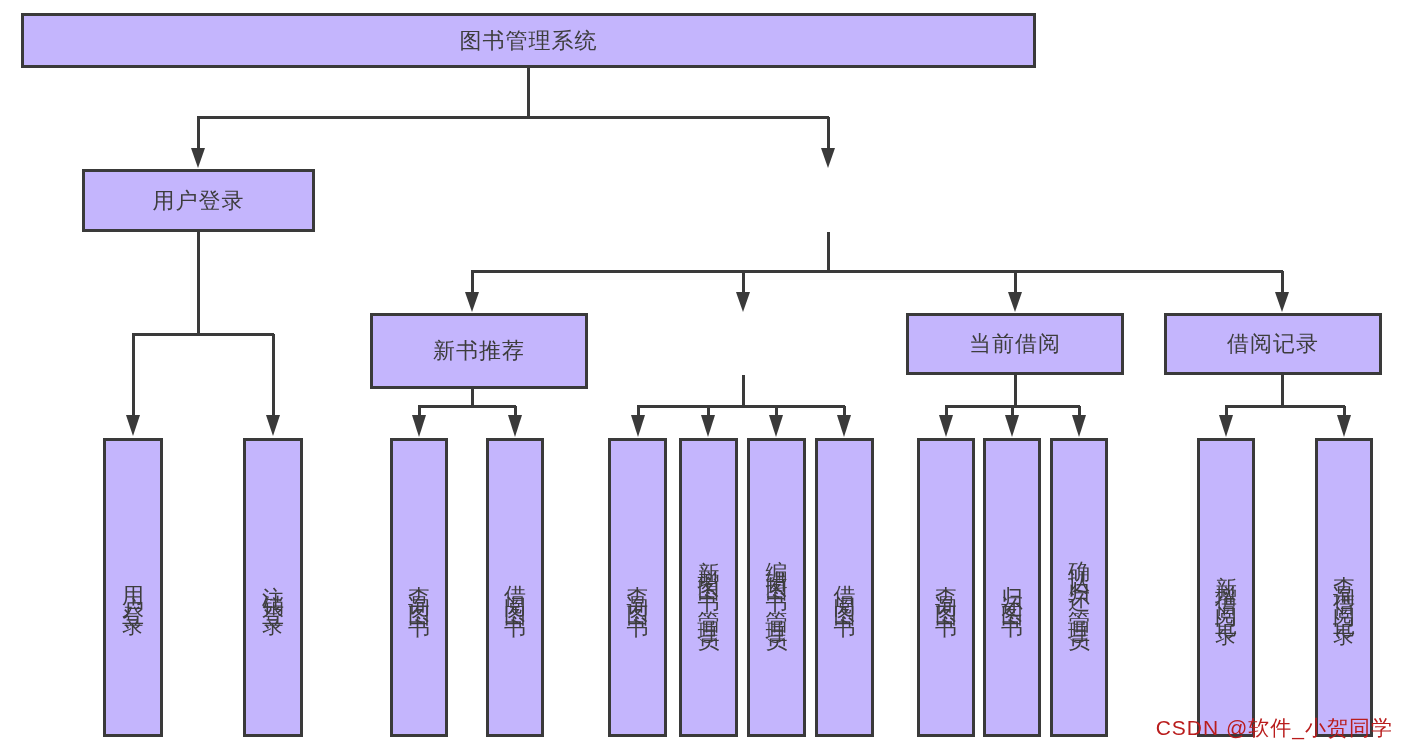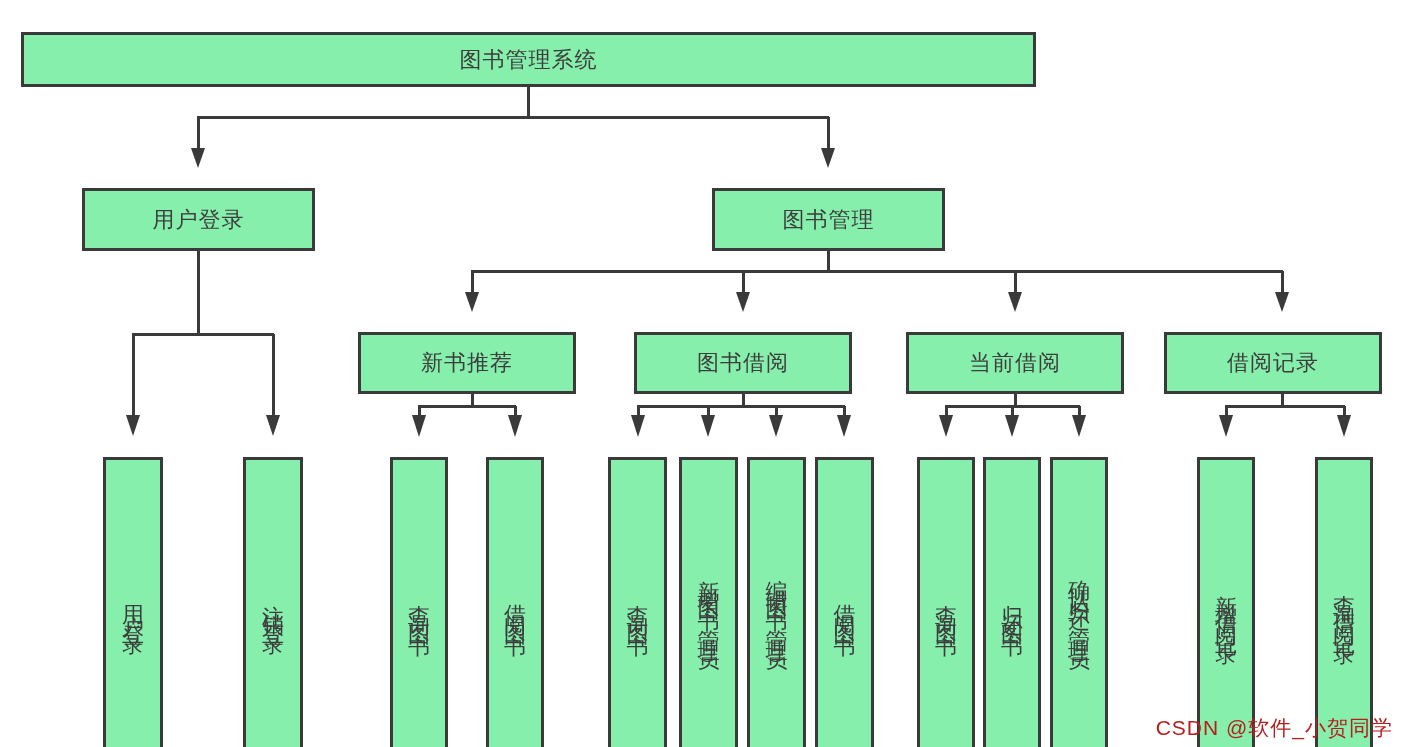--- a/index.html
+++ b/index.html
@@ -15,29 +15,28 @@
     position: absolute;
     left: 0; top: 0;
     width: 1405px; height: 747px;
     pointer-events: none;
   }
   .connectors line { stroke: #3a3a3a; stroke-width: 3; }
   .connectors polygon { fill: #3a3a3a; }
   .box {
     position: absolute;
     box-sizing: border-box;
-    background: #86efac;
+    background: #c4b5fd;
     border: 3px solid #3a3a3a;
     color: #3d3d3d;
     display: flex;
     align-items: center;
     justify-content: center;
     text-align: right;
     z-index: 2;
-    margin-top: 19px;
   }
   .h { font-size: 22px; letter-spacing: 1px; white-space: nowrap; }
   .v {
     writing-mode: vertical-rl;
     text-orientation: mixed;
     font-size: 22px;
     letter-spacing: 10px;
     line-height: 1;
   }
   .watermark {
@@ -114,24 +113,22 @@
     <line x1="1225" y1="406" x2="1345" y2="406"></line>
     <line x1="1226" y1="406" x2="1226" y2="420"></line>
     <polygon points="1219,415 1233,415 1226,437" shape-rendering="auto"></polygon>
     <line x1="1344" y1="406" x2="1344" y2="420"></line>
     <polygon points="1337,415 1351,415 1344,437" shape-rendering="auto"></polygon>
   </svg>
 
   <div class="box h" style="left:21px; top:13px; width:1015px; height:55px;">图书管理系统</div>
 
   <div class="box h" style="left:82px; top:169px; width:233px; height:63px;">用户登录</div>
-  <div class="box h" style="left:712px; top:169px; width:233px; height:63px;">图书管理</div>
 
-  <div class="box h" style="left:358px; top:313px; width:218px; height:62px;">新书推荐</div>
-  <div class="box h" style="left:634px; top:313px; width:218px; height:62px;">图书借阅</div>
+  <div class="box h" style="left:370px; top:313px; width:218px; height:76px;">新书推荐</div>
   <div class="box h" style="left:906px; top:313px; width:218px; height:62px;">当前借阅</div>
   <div class="box h" style="left:1164px; top:313px; width:218px; height:62px;">借阅记录</div>
 
   <div class="box v" style="left:103px; top:438px; width:60px; height:299px;">用户登录</div>
   <div class="box v" style="left:243px; top:438px; width:60px; height:299px;">注销登录</div>
 
   <div class="box v" style="left:390px; top:438px; width:58px; height:299px;">查询图书</div>
   <div class="box v" style="left:486px; top:438px; width:58px; height:299px;">借阅图书</div>
 
   <div class="box v" style="left:608px; top:438px; width:59px; height:299px;">查询图书</div>

